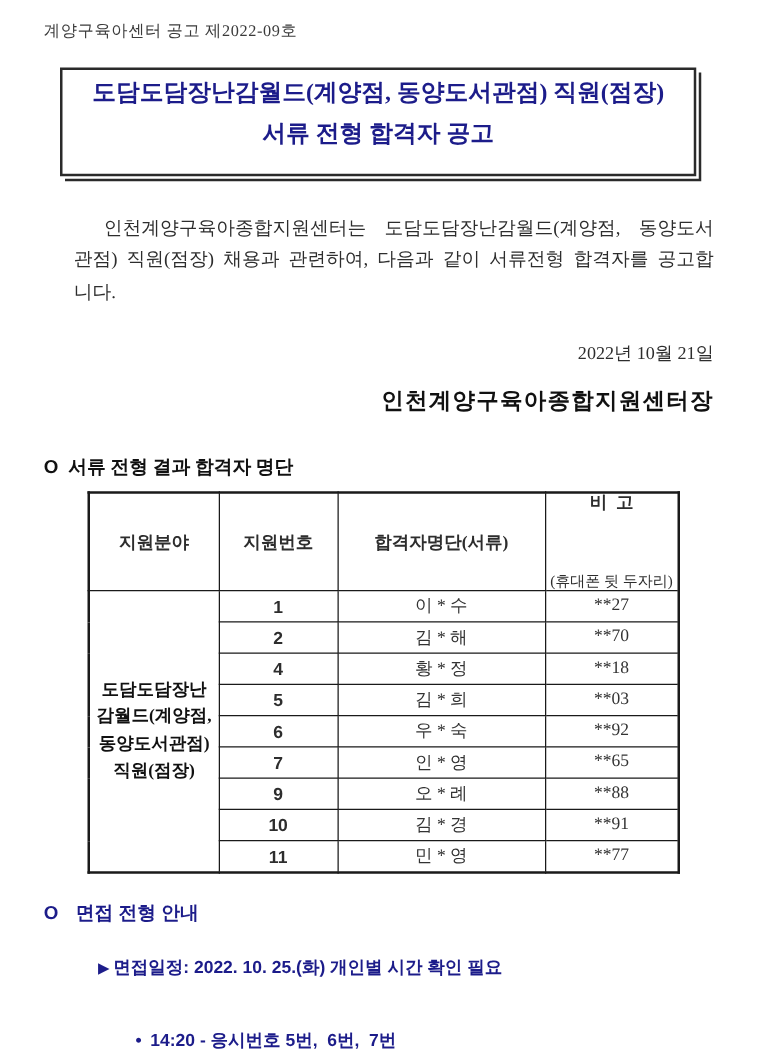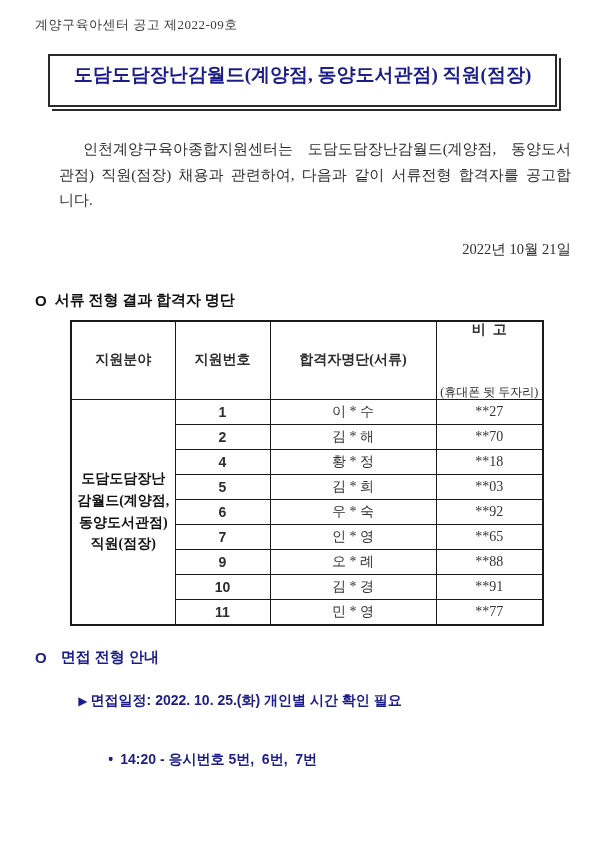--- a/index.html
+++ b/index.html
@@ -151,26 +151,28 @@
 </style>
 </head>
 <body>
 
 <div class="page">
 
   <div class="doc-number">계양구육아센터 공고 제2022-09호</div>
 
   <div class="title-box">
     <div class="title-line">도담도담장난감월드(계양점, 동양도서관점) 직원(점장)</div>
+    <div class="title-line">서류 전형 합격자 공고</div>
   </div>
 
   <p class="body-paragraph">인천계양구육아종합지원센터는  도담도담장난감월드(계양점,  동양도서관점) 직원(점장) 채용과 관련하여, 다음과 같이 서류전형 합격자를 공고합니다.</p>
 
   <div class="date-line">2022년 10월 21일</div>
 
+  <div class="signer-line">인천계양구육아종합지원센터장</div>
 
   <div class="section-heading">
     <span class="bullet-circle">O</span>
     <span>서류 전형 결과 합격자 명단</span>
   </div>
 
   <table class="results">
     <colgroup>
       <col class="col-field">
         <col class="col-no">

